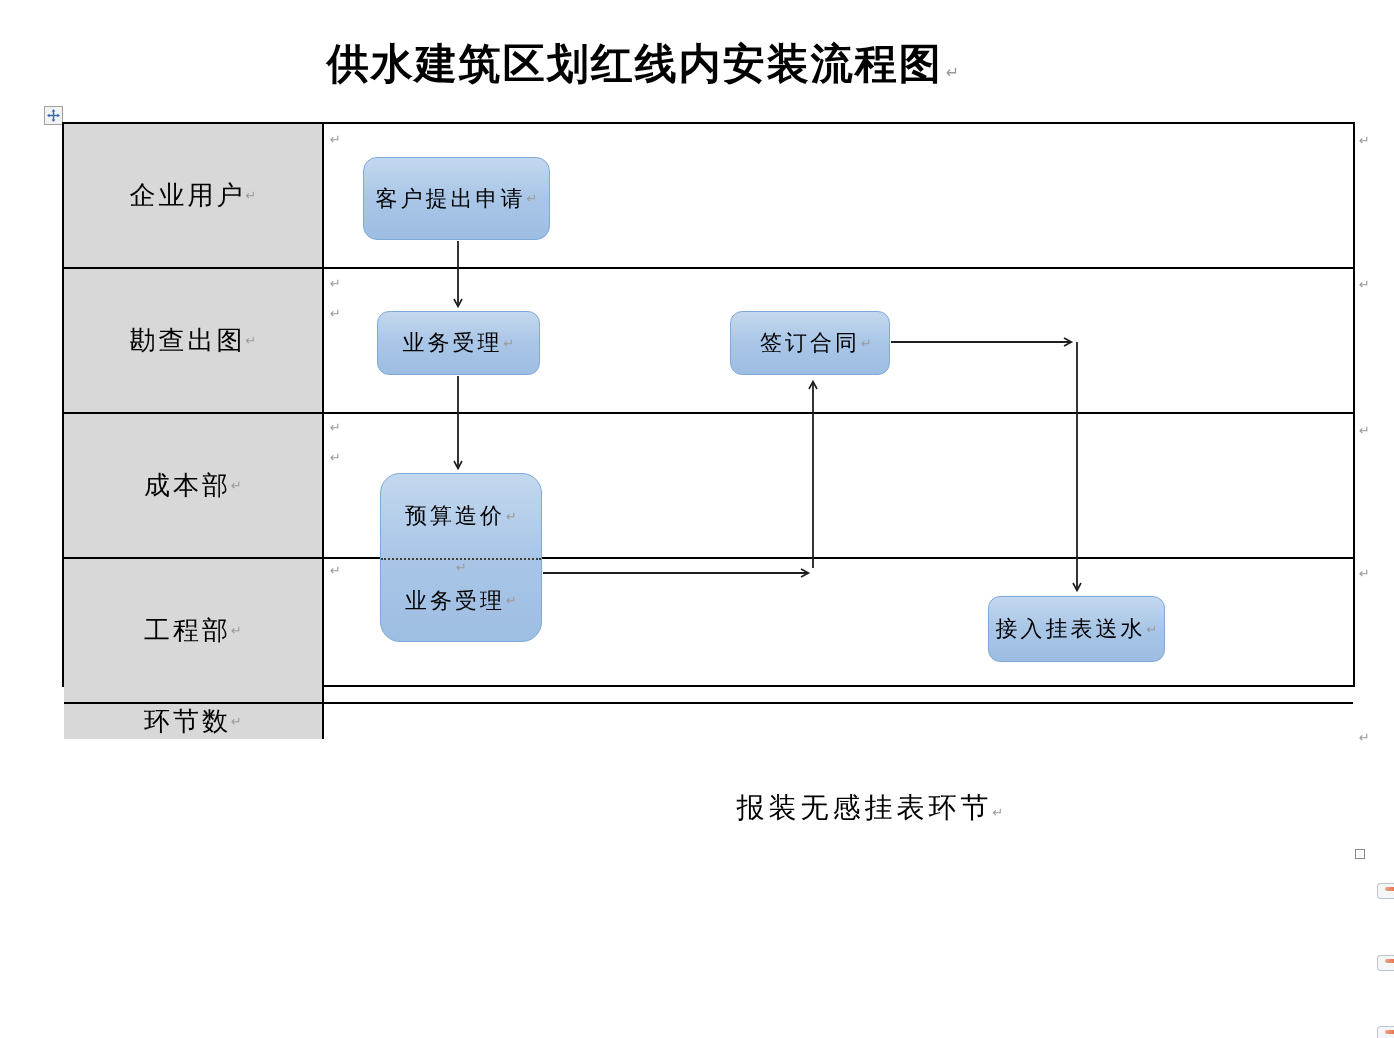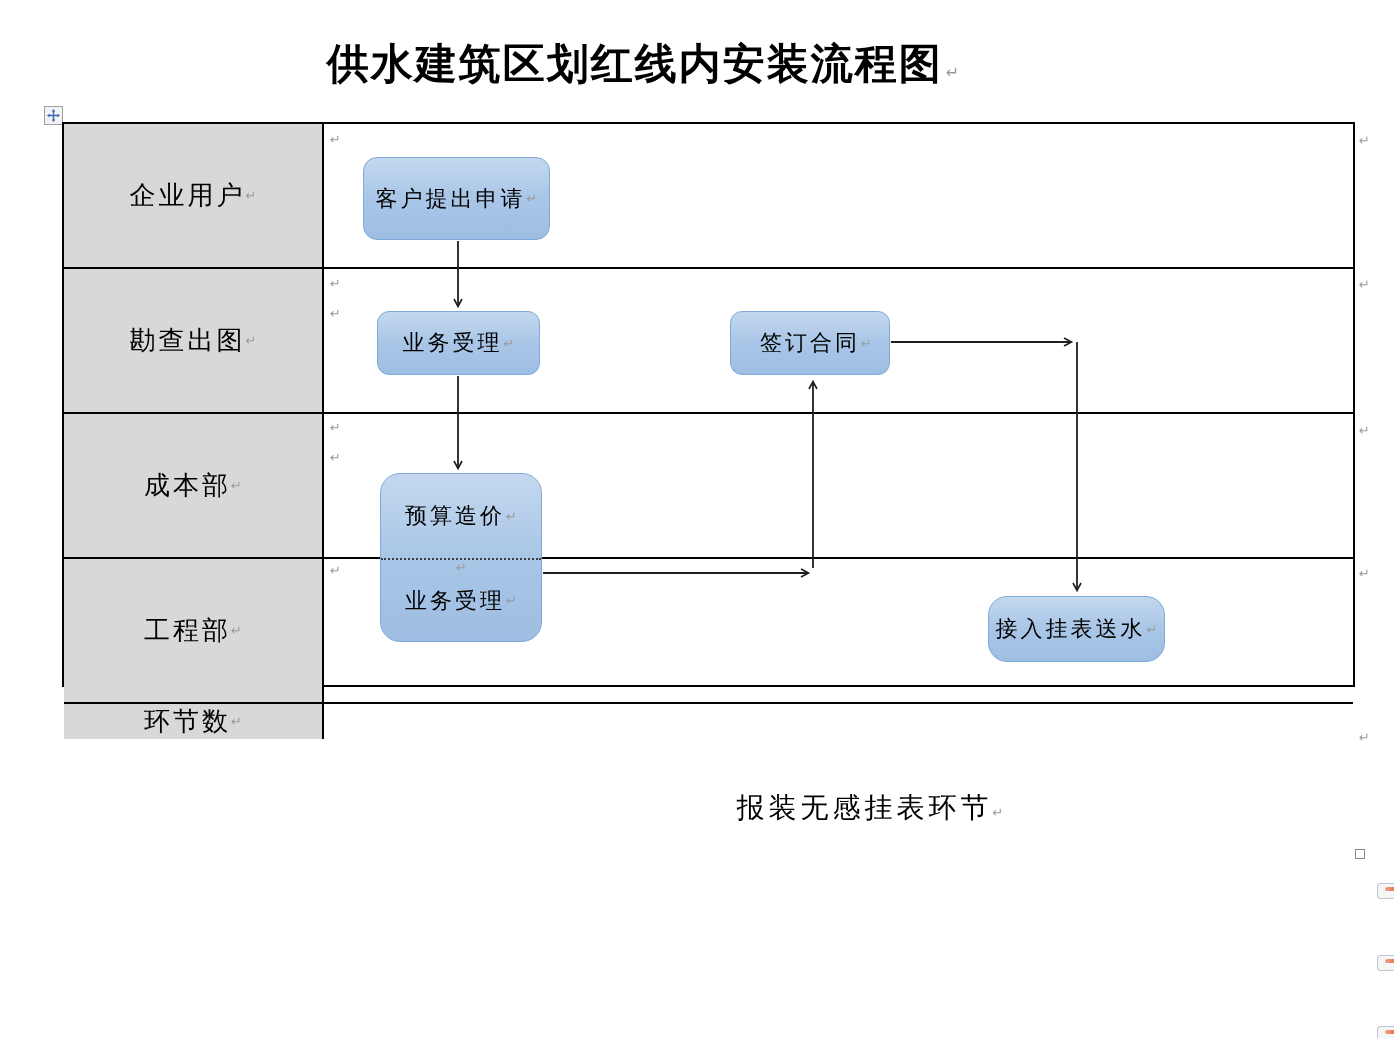--- a/index.html
+++ b/index.html
@@ -66,21 +66,21 @@
     border:1.5px solid #7ea9d8;
     border-radius:14px;
     display:flex; align-items:center; justify-content:center;
     font-size:22px; letter-spacing:3px;
     white-space:nowrap;
   }
   .node .pilcrow { margin-left:1px; }
   #node-apply    { left:363px; top:157px; width:187px; height:83px; }
   #node-accept   { left:377px; top:311px; width:163px; height:64px; border-radius:12px; }
   #node-contract { left:730px; top:311px; width:160px; height:64px; border-radius:12px;padding-left:12px; }
-  #node-connect  { left:988px; top:596px; width:177px; height:66px; border-radius:19px; }
+  #node-connect  { left:988px; top:596px; width:177px; height:66px; border-radius:12px; }
   #node-budget-survey {
     left:380px; top:473px; width:162px; height:169px;
     border-radius:20px;
     flex-direction:column; align-items:stretch; justify-content:flex-start;
   }
   .tall-top { height:84px; display:flex; align-items:center; justify-content:center; }
   .tall-divider { border-top:2px dotted #3c3c3c; height:0; width:100%; }
   .tall-mark { text-align:center; height:0; line-height:10px; }
   .tall-bottom { flex:1; display:flex; align-items:center; justify-content:center; }
 

